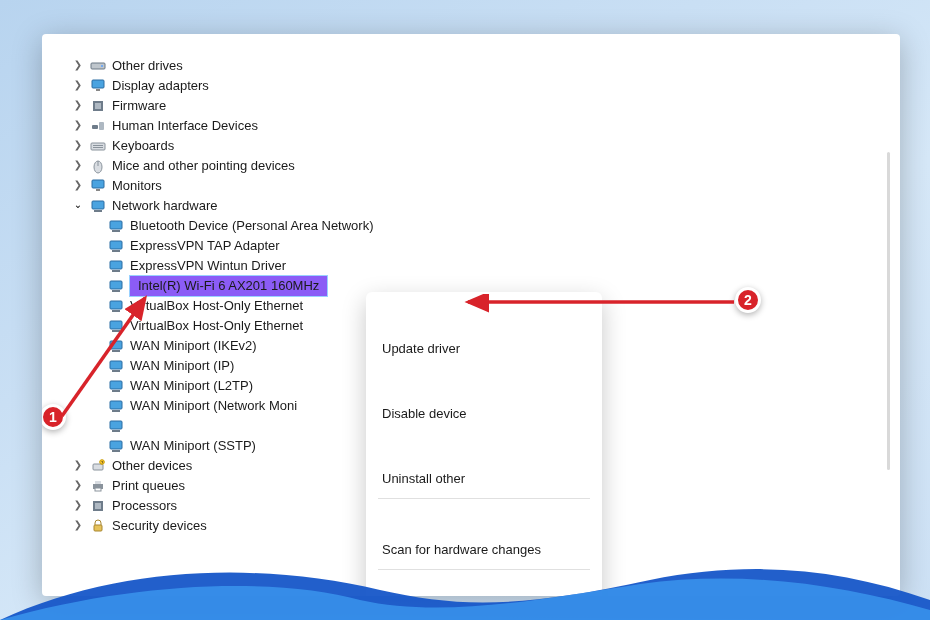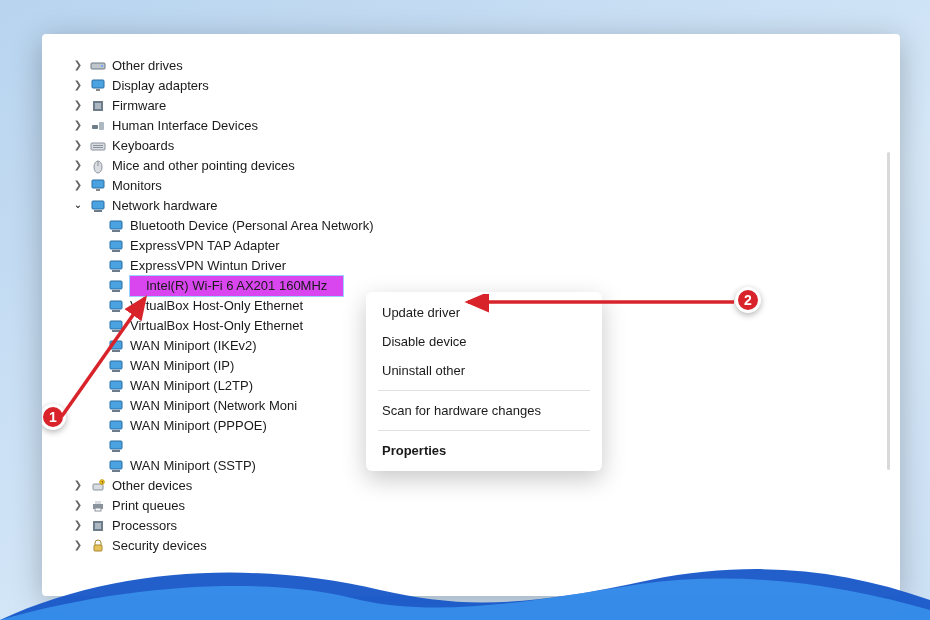--- a/index.html
+++ b/index.html
@@ -41,40 +41,41 @@
     transform: translateY(-1px);
   }
   .arrow.open { color: #000; }
   .icon {
     width: 16px; height: 16px;
     display: inline-flex;
     align-items: center; justify-content: center;
   }
   .label { }
   .sel {
-    background: #d946ef;
+    background: #8b5cf6;
     outline: 1px solid #99d1ff;
-    padding: 0 16px;
+    padding: 0 8px;
   }
   
   .ctxmenu {
     position: absolute;
     left: 324px;
     top: 258px;
     width: 236px;
     background: #fff;
     border-radius: 6px;
     box-shadow: 0 8px 24px rgba(0,0,0,.22);
     padding: 6px 0;
     font-size: 13px;
     color: #1a1a1a;
   }
   .ctxitem {
     padding: 7px 16px;
     cursor: default;
+    margin-top: 36px;
   }
   .ctxsep {
     height: 1px;
     margin: 5px 12px;
     background: #e0e0e0;
   }
   .ctxitem.bold { font-weight: 700; }
   
   .scrollbar {
     position: absolute;
@@ -263,28 +264,20 @@
           </svg>
         </span>
     <span class="label ">WAN Miniport (Network Moni</span>
   </div>
       <div class="row child">
     <span class="icon">
           <svg width="16" height="16">
             <use href="#i-net"></use>
           </svg>
         </span>
-    <span class="label ">WAN Miniport (PPPOE)</span>
-  </div>
-      <div class="row child">
-    <span class="icon">
-          <svg width="16" height="16">
-            <use href="#i-net"></use>
-          </svg>
-        </span>
   </div>
       <div class="row child">
     <span class="icon">
           <svg width="16" height="16">
             <use href="#i-net"></use>
           </svg>
         </span>
     <span class="label ">WAN Miniport (SSTP)</span>
   </div>
       <div class="row">

